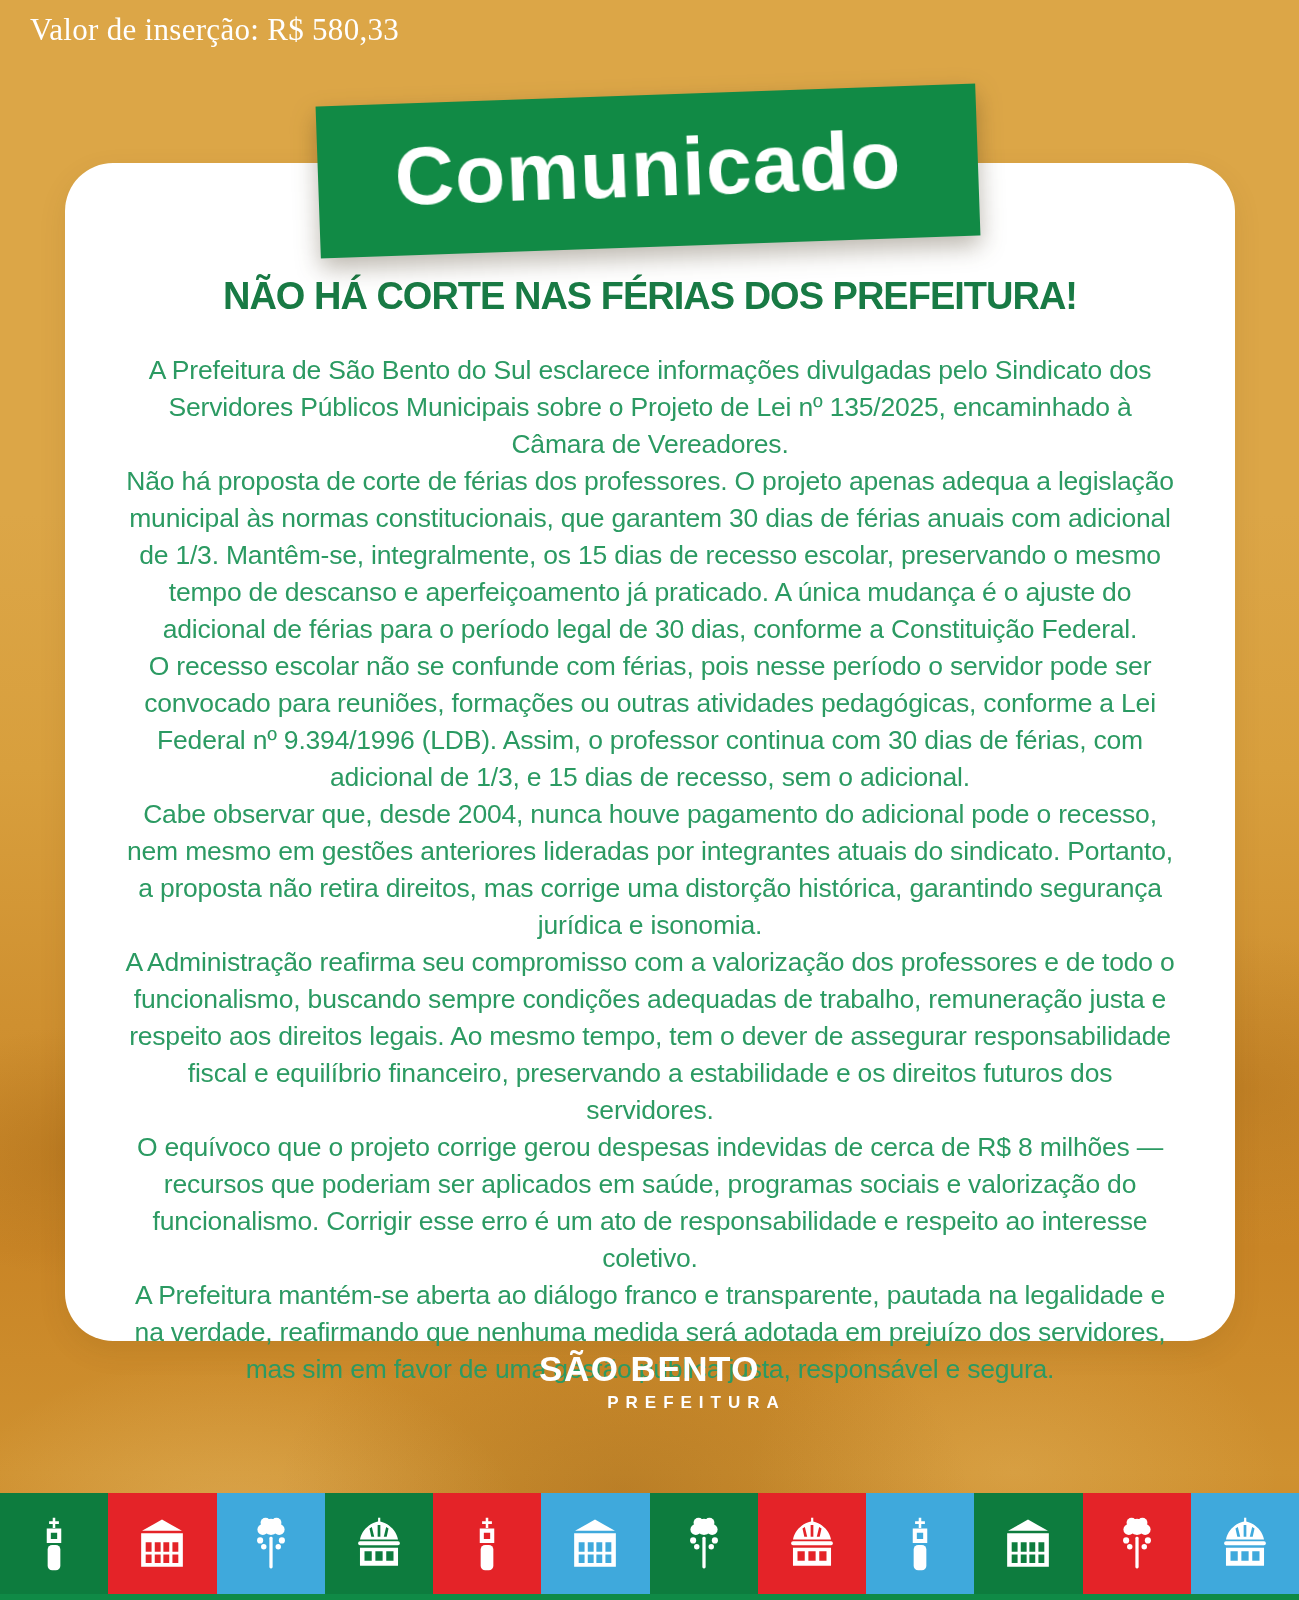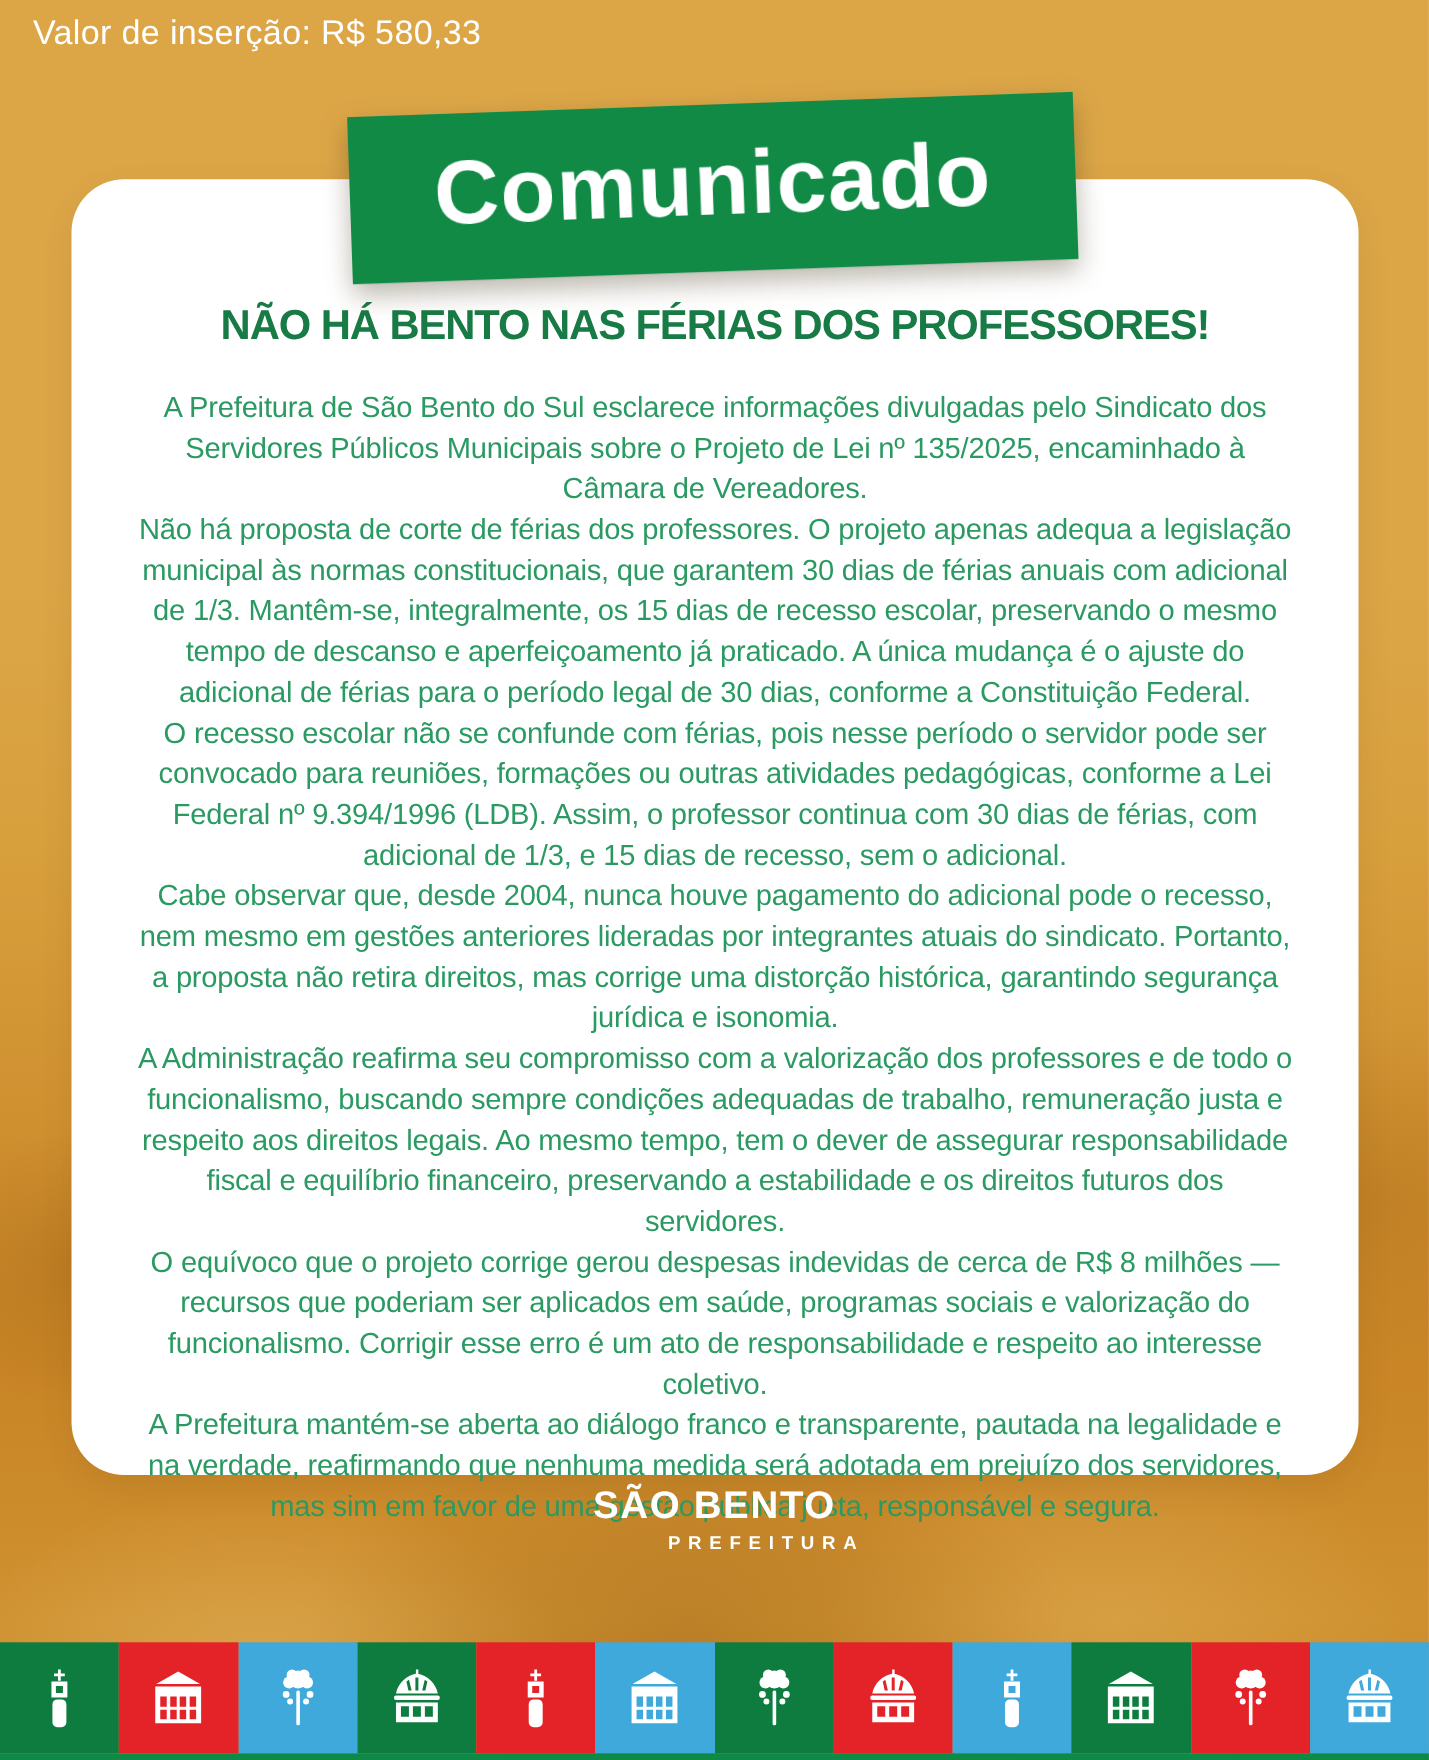--- a/index.html
+++ b/index.html
@@ -9,21 +9,21 @@
     background:
       radial-gradient(260px 180px at 6% 72%, rgba(146,86,12,.30), transparent 70%),
       radial-gradient(320px 220px at 96% 68%, rgba(158,94,16,.28), transparent 70%),
       radial-gradient(480px 280px at 48% 93%, rgba(116,66,8,.22), transparent 72%),
       radial-gradient(420px 260px at 18% 96%, rgba(250,222,152,.28), transparent 70%),
       radial-gradient(380px 240px at 78% 92%, rgba(244,208,130,.22), transparent 70%),
       linear-gradient(180deg,#dca647 0%,#dca647 32%,#d89f3d 48%,#cf9030 64%,#c98526 78%,#cf9130 92%,#c98728 100%);
   }
   .top-label{
     position:absolute;left:30px;top:12px;
-    color:#ffffff;font-size:31px;font-weight:500;letter-spacing:.3px;
+    color:#ffffff;font-size:31px;font-weight:500;letter-spacing:.3px;font-family:Liberation Serif, serif;
   }
   .banner{
     position:absolute;left:318px;top:95px;width:660px;height:152px;
     display:flex;align-items:center;justify-content:center;
     transform:rotate(-2deg);z-index:3;
     filter:drop-shadow(0 10px 12px rgba(60,45,20,.35));
   }
   .banner-title{
     color:#ffffff;font-size:82px;font-weight:800;letter-spacing:1px;line-height:1;
     padding-bottom:6px;
@@ -112,21 +112,21 @@
 
 <div class="page">
 
   <div class="top-label">Valor de inserção: R$ 580,33</div>
 
   <div class="banner" style="background: rgb(17, 138, 69);">
     <span class="banner-title">Comunicado</span>
   </div>
 
   <div class="card">
-    <div class="headline" style="color: rgb(24, 122, 68);">NÃO HÁ BENTO NAS FÉRIAS DOS PROFESSORES!</div>
+    <div class="headline" style="color: rgb(24, 122, 68);">NÃO HÁ CORTE NAS FÉRIAS DOS PREFEITURA!</div>
     <div class="body-text" style="color: rgb(43, 154, 98);">
         <p>A Prefeitura de São Bento do Sul esclarece informações divulgadas pelo Sindicato dos Servidores Públicos Municipais sobre o Projeto de Lei nº 135/2025, encaminhado à Câmara de Vereadores.</p>
         <p>Não há proposta de corte de férias dos professores. O projeto apenas adequa a legislação municipal às normas constitucionais, que garantem 30 dias de férias anuais com adicional de 1/3. Mantêm-se, integralmente, os 15 dias de recesso escolar, preservando o mesmo tempo de descanso e aperfeiçoamento já praticado. A única mudança é o ajuste do adicional de férias para o período legal de 30 dias, conforme a Constituição Federal.</p>
         <p>O recesso escolar não se confunde com férias, pois nesse período o servidor pode ser convocado para reuniões, formações ou outras atividades pedagógicas, conforme a Lei Federal nº 9.394/1996 (LDB). Assim, o professor continua com 30 dias de férias, com adicional de 1/3, e 15 dias de recesso, sem o adicional.</p>
         <p>Cabe observar que, desde 2004, nunca houve pagamento do adicional pode o recesso, nem mesmo em gestões anteriores lideradas por integrantes atuais do sindicato. Portanto, a proposta não retira direitos, mas corrige uma distorção histórica, garantindo segurança jurídica e isonomia.</p>
         <p>A Administração reafirma seu compromisso com a valorização dos professores e de todo o funcionalismo, buscando sempre condições adequadas de trabalho, remuneração justa e respeito aos direitos legais. Ao mesmo tempo, tem o dever de assegurar responsabilidade fiscal e equilíbrio financeiro, preservando a estabilidade e os direitos futuros dos servidores.</p>
         <p>O equívoco que o projeto corrige gerou despesas indevidas de cerca de R$ 8 milhões — recursos que poderiam ser aplicados em saúde, programas sociais e valorização do funcionalismo. Corrigir esse erro é um ato de responsabilidade e respeito ao interesse coletivo.</p>
         <p>A Prefeitura mantém-se aberta ao diálogo franco e transparente, pautada na legalidade e na verdade, reafirmando que nenhuma medida será adotada em prejuízo dos servidores, mas sim em favor de uma gestão pública justa, responsável e segura.</p>
       </div>
   </div>

